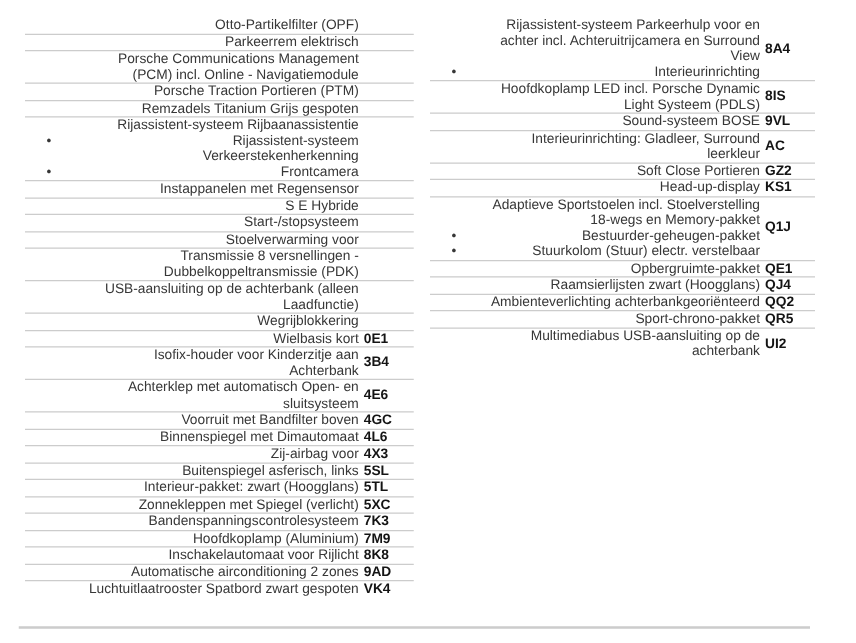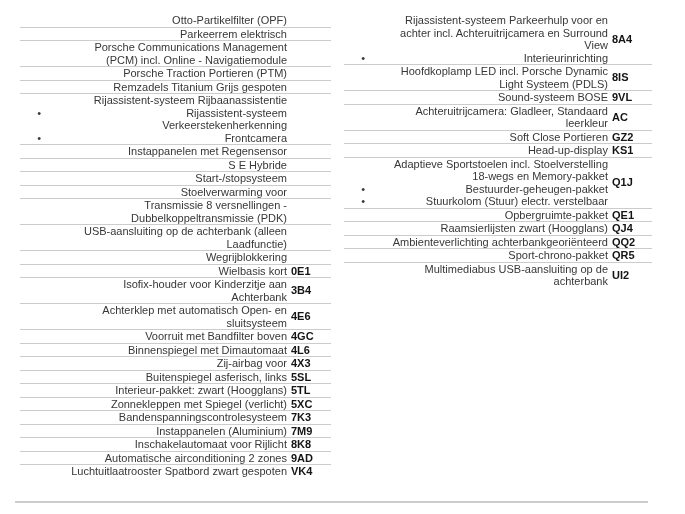--- a/index.html
+++ b/index.html
@@ -193,21 +193,21 @@
           <div class="code">5XC</div>
         </div>
         <div class="row">
           <div class="labels">
             <div class="label">Bandenspanningscontrolesysteem</div>
           </div>
           <div class="code">7K3</div>
         </div>
         <div class="row">
           <div class="labels">
-            <div class="label">Instappanelen (Aluminium)</div>
+            <div class="label">Hoofdkoplamp (Aluminium)</div>
           </div>
           <div class="code">7M9</div>
         </div>
         <div class="row">
           <div class="labels">
             <div class="label">Inschakelautomaat voor Rijlicht</div>
           </div>
           <div class="code">8K8</div>
         </div>
         <div class="row">
@@ -244,21 +244,21 @@
           <div class="code">8IS</div>
         </div>
         <div class="row">
           <div class="labels">
             <div class="label">Sound-systeem BOSE</div>
           </div>
           <div class="code">9VL</div>
         </div>
         <div class="row">
           <div class="labels">
-            <div class="label">Achteruitrijcamera: Gladleer, Standaard
+            <div class="label">Interieurinrichting: Gladleer, Surround
 leerkleur</div>
           </div>
           <div class="code">AC</div>
         </div>
         <div class="row">
           <div class="labels">
             <div class="label">Soft Close Portieren</div>
           </div>
           <div class="code">GZ2</div>
         </div>

